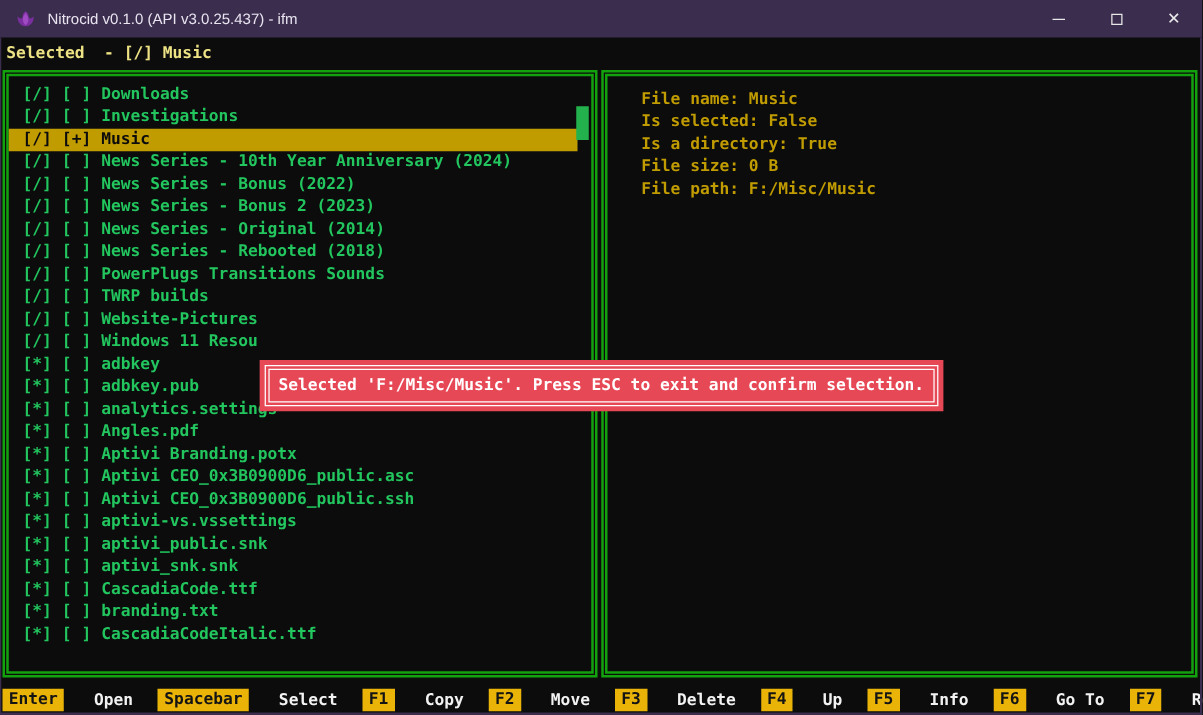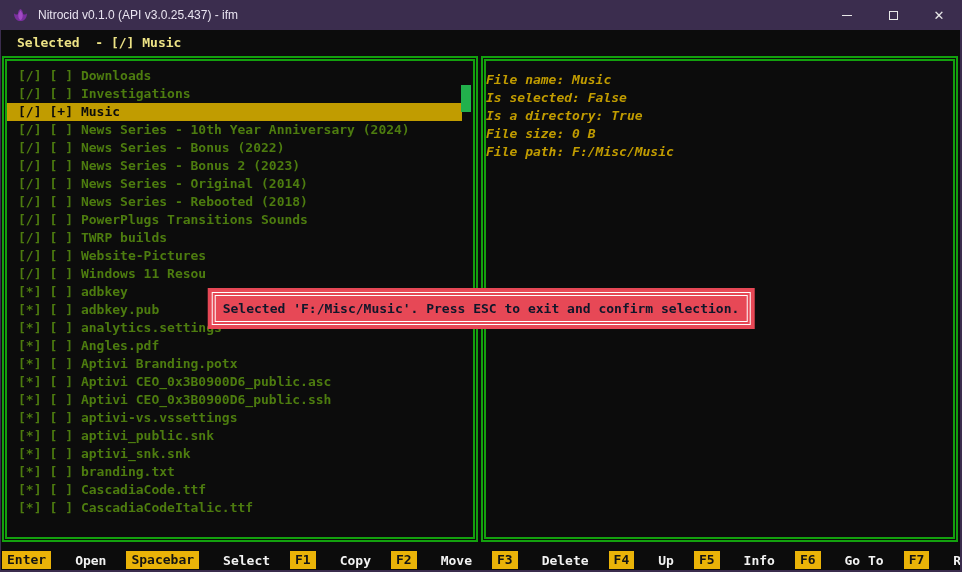--- a/index.html
+++ b/index.html
@@ -25,57 +25,57 @@
   .ctrl { width:46px; height:100%; background:transparent; border:none; padding:0;
           display:flex; align-items:center; justify-content:center; cursor:pointer; color:#E8E8E8; }
   .min-glyph { width:10px; height:0; border-top:1.3px solid #E8E8E8; display:block; }
   .max-glyph { width:9px; height:9px; border:1.3px solid #E8E8E8; display:block; }
   .close-glyph { font-size:13px; line-height:13px; font-family:"DejaVu Sans", sans-serif; }
 
   
   .statusline {
     position:absolute; top:30px; left:0; right:0; height:16px;
     color:#EDE385; font-size:13px; font-weight:bold; line-height:26px;
-    padding-left:17px; white-space:pre;
+    padding-left:5px; white-space:pre;
   }
 
   
   .panel {
     position:absolute; top:56px; height:486px;
     border:5px double #13A10E; background:#0C0C0C;
   }
   .panel.left  { left:2px;  width:476px; }
   .panel.right { left:481px; width:477px; }
 
   .list { padding-top:6px; }
   .row {
     height:18px; line-height:18px; font-size:13px; font-weight:bold;
-    color:#4d7c0f; white-space:pre; padding-left:11px;
+    color:#22c55e; white-space:pre; padding-left:11px;
     margin-right:11px; overflow:hidden;
   }
   .row.highlight { background:#C19C00; color:#0C0C0C; }
   .dirmark, .selmark { margin-right:8px; }
 
   .scrollbar { position:absolute; top:0; right:2px; bottom:0; width:10px; }
   .thumb { position:absolute; top:24px; left:0; width:10px; height:27px; background:#22B14C; }
 
-  .info { padding:10px 0 0 0;font-style:italic; }
+  .info { padding:10px 0 0 27px; }
   .info-line {
     height:18px; line-height:18px; font-size:13px; font-weight:bold;
     color:#C19C00; white-space:pre;
   }
 
   
   .dialog {
     position:absolute; top:288px; left:50%; transform:translateX(-50%);
     background:#E74856; padding:4px; z-index:10;
   }
   .dialog-inner {
     border:4px double #FFFFFF; padding:5px 7px;
-    color:#0f172a; font-size:13px; font-weight:bold; white-space:nowrap;
+    color:#ffffff; font-size:13px; font-weight:bold; white-space:nowrap;
   }
 
   
   .footer {
     position:absolute; left:0; right:0; bottom:2px; height:20px;
     display:flex; align-items:center; padding-left:2px; overflow:hidden;
   }
   .binding { display:flex; align-items:center; flex-shrink:0; margin-right:20px; }
   .binding:last-child { margin-left:auto; margin-right:-3px; }
   .key {
@@ -131,22 +131,22 @@
         <div class="row"><span class="dirmark">[*]</span><span class="selmark">[ ]</span><span class="fname">adbkey</span></div>
         <div class="row"><span class="dirmark">[*]</span><span class="selmark">[ ]</span><span class="fname">adbkey.pub</span></div>
         <div class="row"><span class="dirmark">[*]</span><span class="selmark">[ ]</span><span class="fname">analytics.settings</span></div>
         <div class="row"><span class="dirmark">[*]</span><span class="selmark">[ ]</span><span class="fname">Angles.pdf</span></div>
         <div class="row"><span class="dirmark">[*]</span><span class="selmark">[ ]</span><span class="fname">Aptivi Branding.potx</span></div>
         <div class="row"><span class="dirmark">[*]</span><span class="selmark">[ ]</span><span class="fname">Aptivi CEO_0x3B0900D6_public.asc</span></div>
         <div class="row"><span class="dirmark">[*]</span><span class="selmark">[ ]</span><span class="fname">Aptivi CEO_0x3B0900D6_public.ssh</span></div>
         <div class="row"><span class="dirmark">[*]</span><span class="selmark">[ ]</span><span class="fname">aptivi-vs.vssettings</span></div>
         <div class="row"><span class="dirmark">[*]</span><span class="selmark">[ ]</span><span class="fname">aptivi_public.snk</span></div>
         <div class="row"><span class="dirmark">[*]</span><span class="selmark">[ ]</span><span class="fname">aptivi_snk.snk</span></div>
+        <div class="row"><span class="dirmark">[*]</span><span class="selmark">[ ]</span><span class="fname">CascadiaCode.ttf</span></div>
         <div class="row"><span class="dirmark">[*]</span><span class="selmark">[ ]</span><span class="fname">branding.txt</span></div>
-        <div class="row"><span class="dirmark">[*]</span><span class="selmark">[ ]</span><span class="fname">CascadiaCode.ttf</span></div>
         <div class="row"><span class="dirmark">[*]</span><span class="selmark">[ ]</span><span class="fname">CascadiaCodeItalic.ttf</span></div>
       </div>
     <div class="scrollbar">
       <div class="thumb"></div>
     </div>
   </div>
 
   <div class="panel right">
     <div class="info">
 

